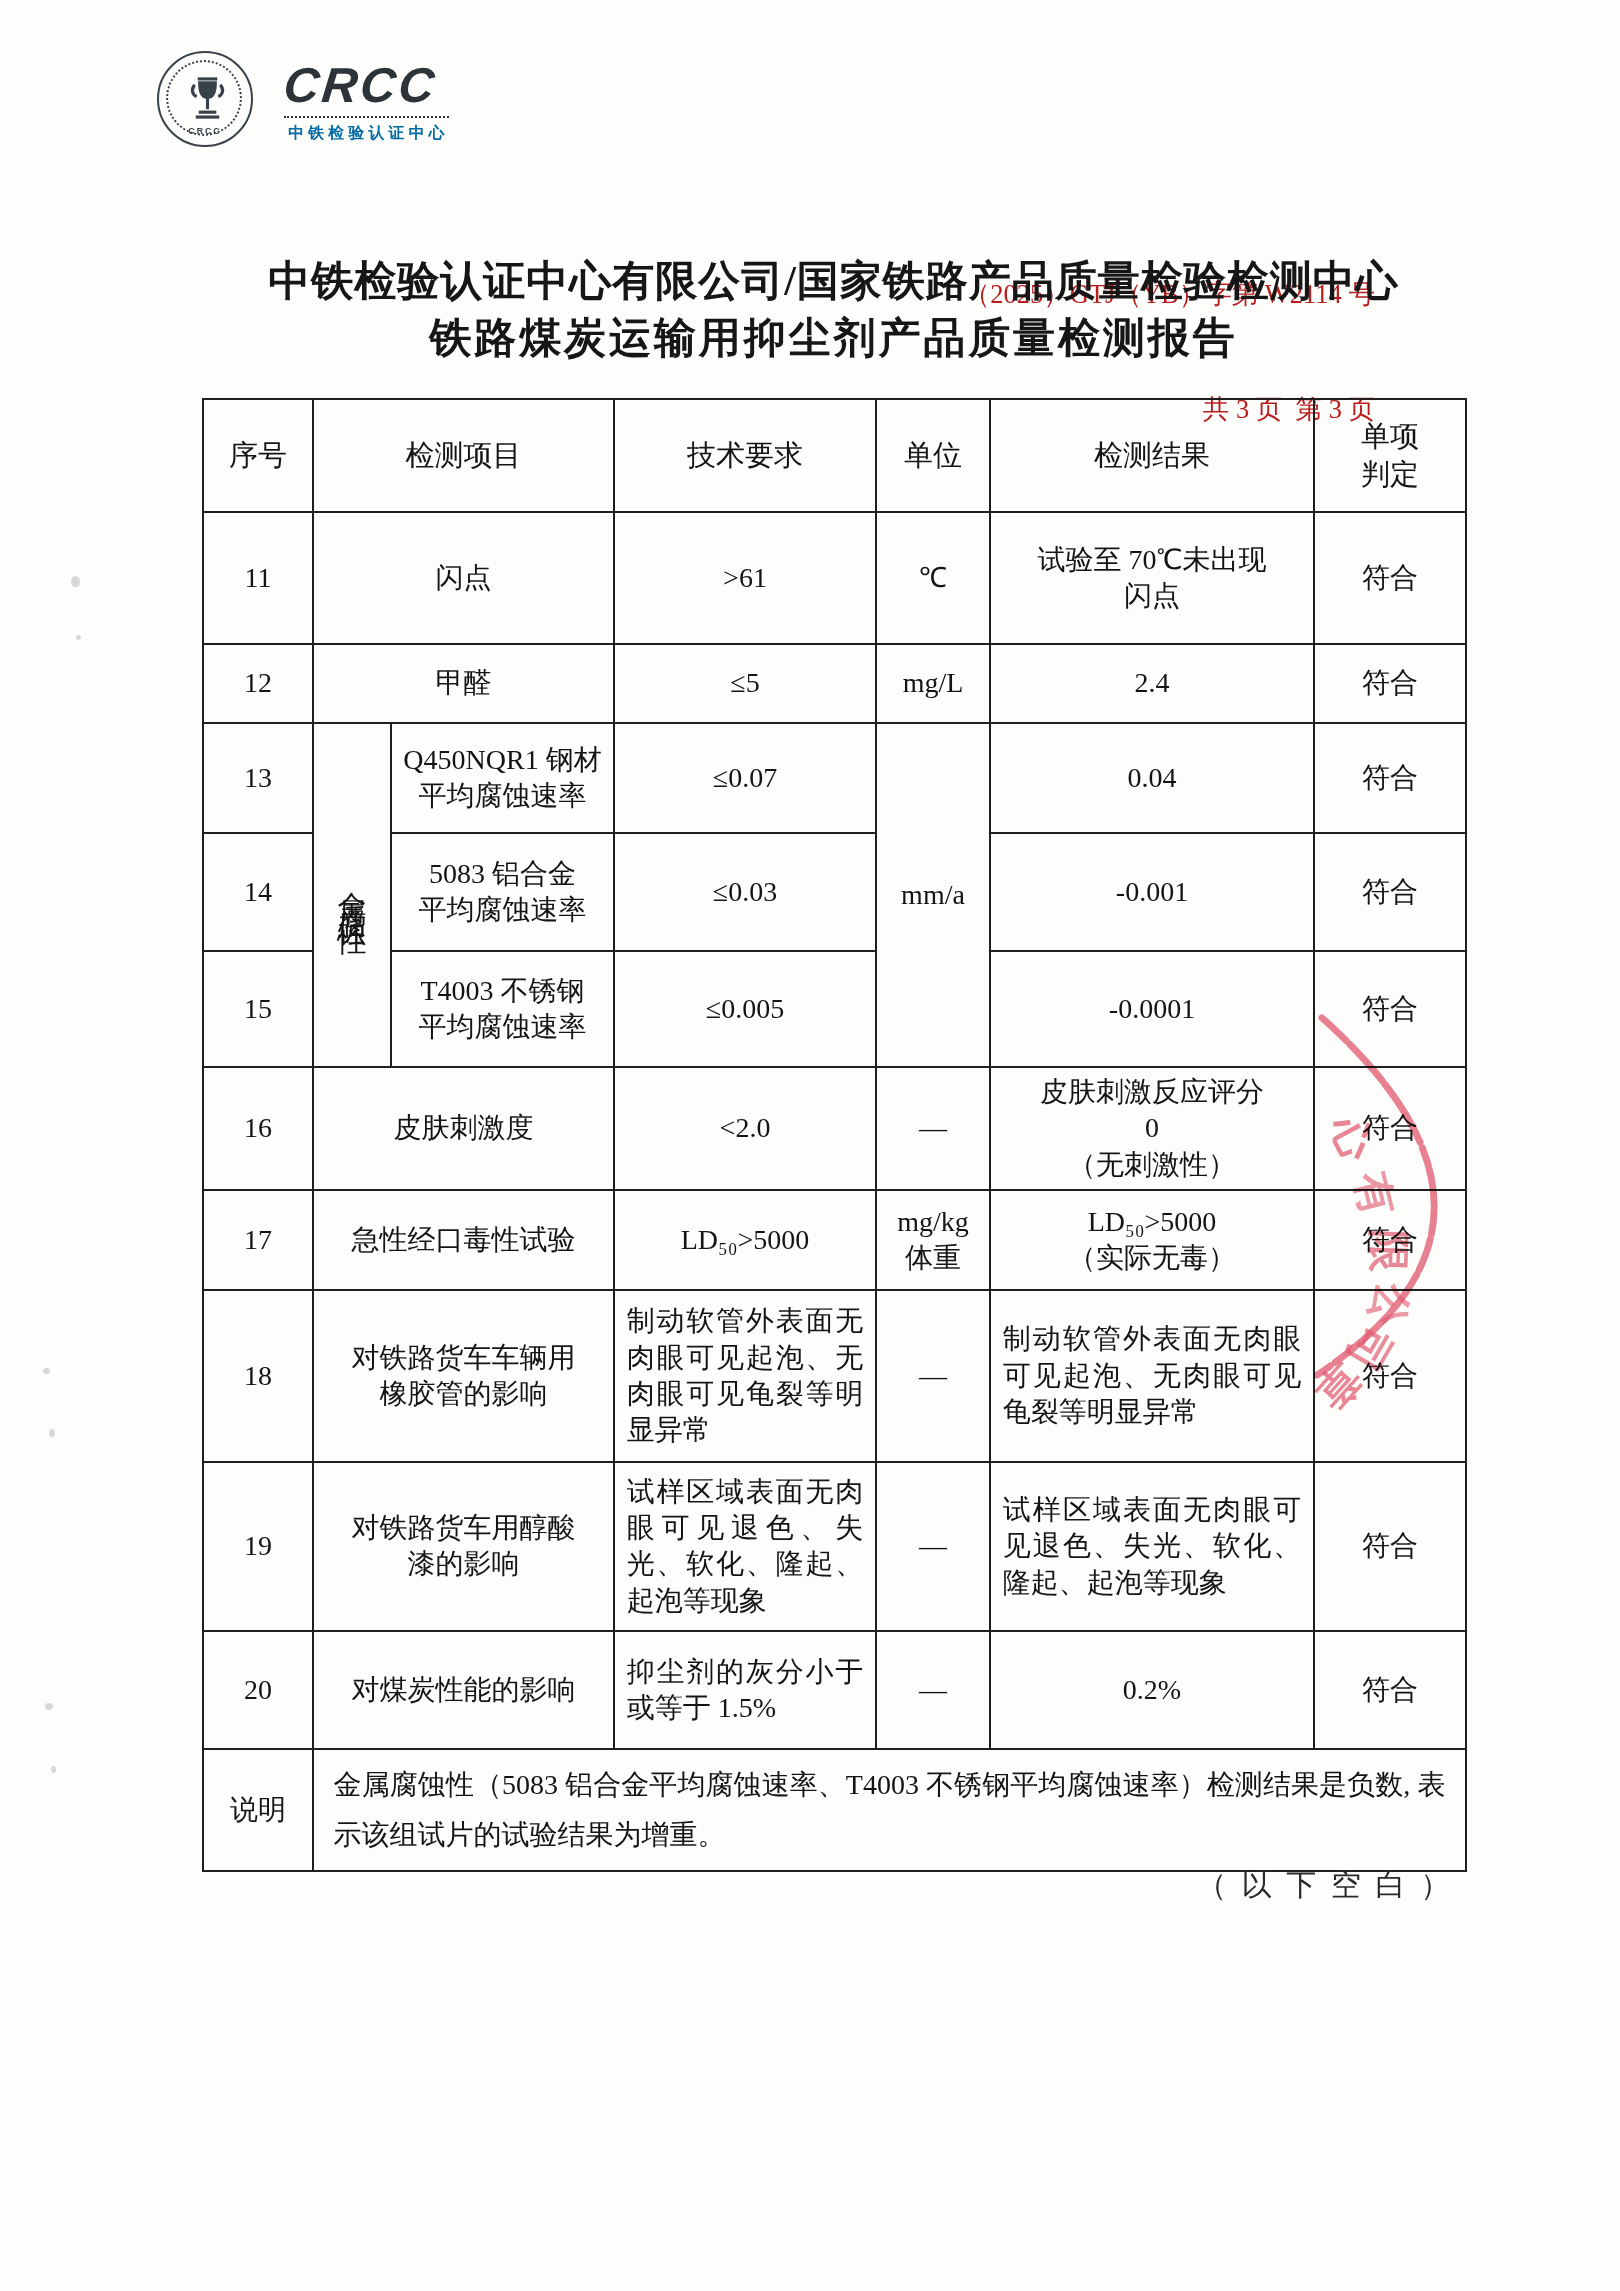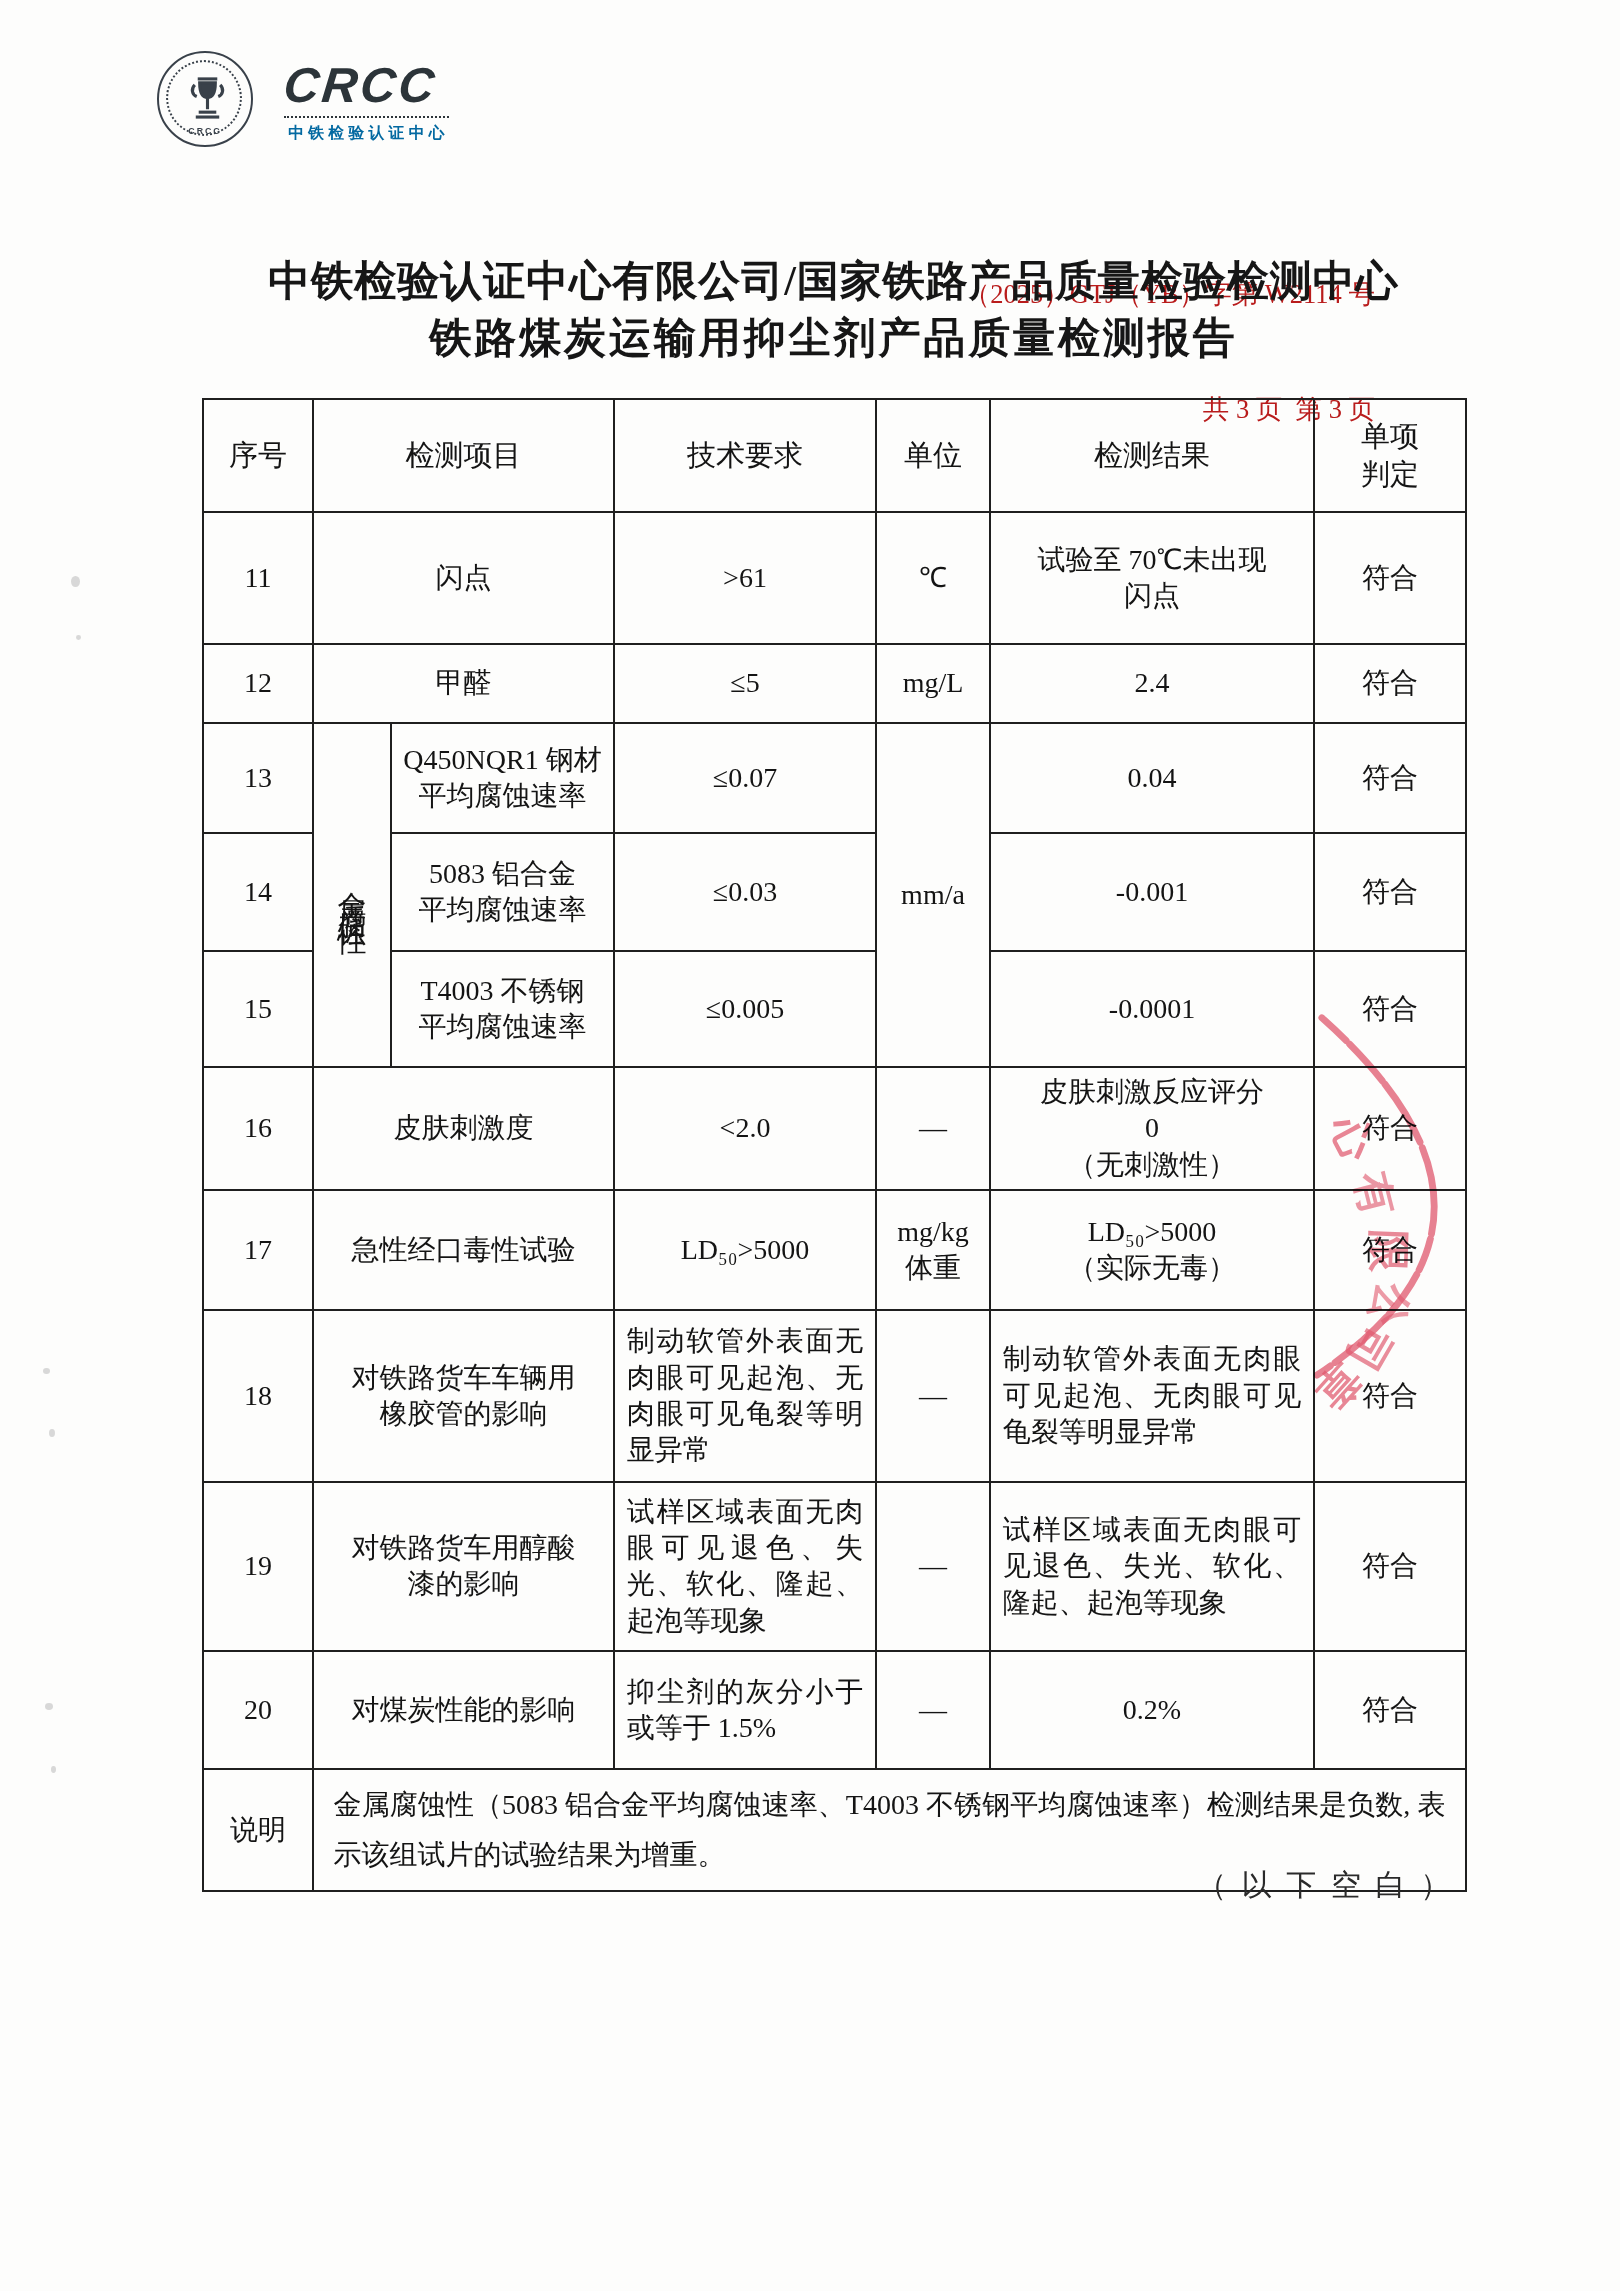--- a/index.html
+++ b/index.html
@@ -196,21 +196,21 @@
     <tr style="height:120px">
       <td>16</td>
       <td colspan="2">皮肤刺激度</td>
       <td>&lt;2.0</td>
       <td>—</td>
       <td>皮肤刺激反应评分
 0
 （无刺激性）</td>
       <td>符合</td>
     </tr>
-    <tr style="height:120px">
+    <tr style="height:100px">
       <td>17</td>
       <td colspan="2">急性经口毒性试验</td>
       <td>LD₅₀&gt;5000</td>
       <td>mg/kg
 体重</td>
       <td>LD₅₀&gt;5000
 （实际无毒）</td>
       <td>符合</td>
     </tr>
     <tr style="height:172px">

